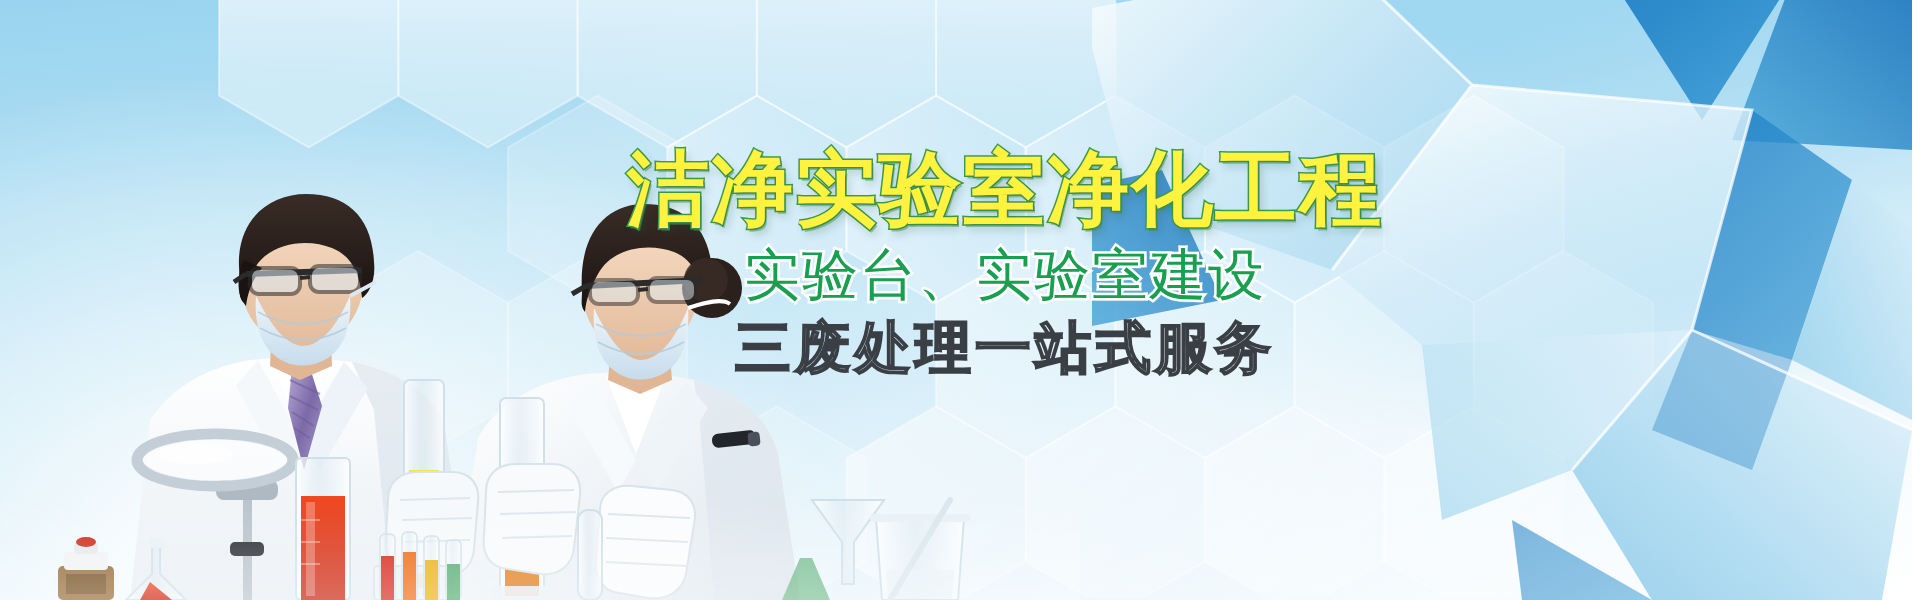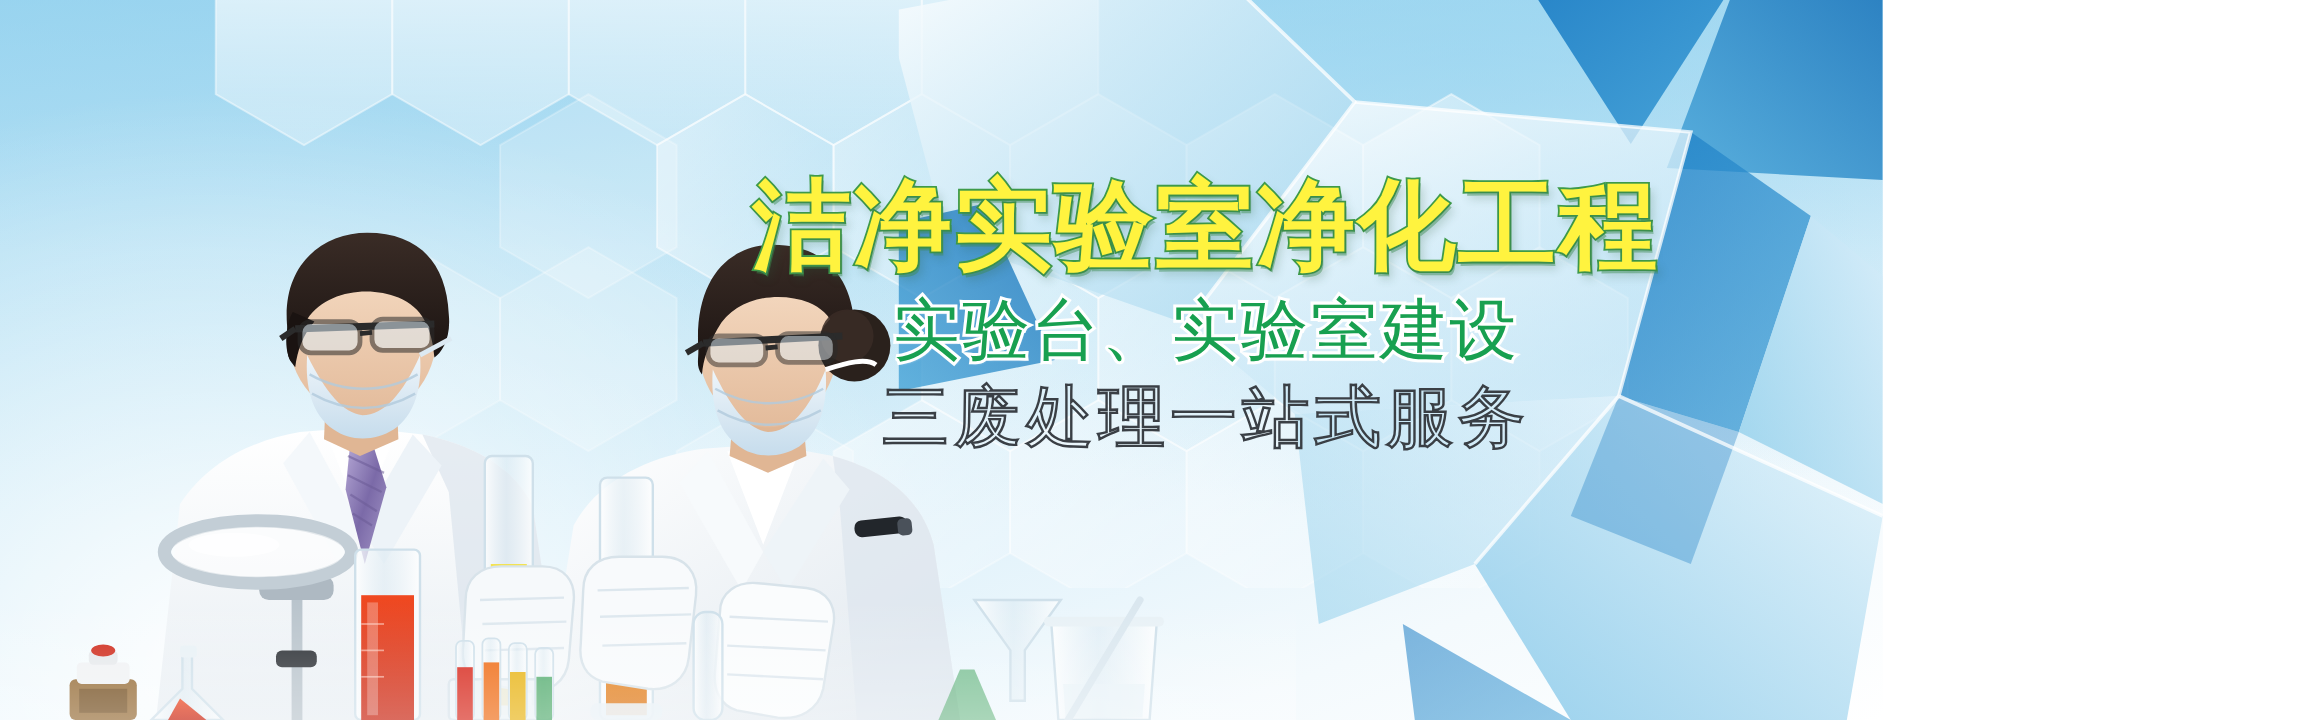--- a/index.html
+++ b/index.html
@@ -6,21 +6,21 @@
     margin: 0;
     padding: 0;
     background: #ffffff;
   }
   body {
     font-family: "Liberation Sans", "DejaVu Sans", sans-serif;
   }
 
   .banner {
     position: relative;
-    width: 1569px;
+    width: 1912px;
     height: 600px;
     overflow: hidden;
     background: linear-gradient(160deg, #aadcf2 0%, #b6e1f4 18%, #cceaf7 42%, #e3f3fb 64%, #f4fafd 82%, #ffffff 100%);
   }
 
   
   .bg-gradient-overlay {
     position: absolute;
     inset: 0;
     background:
@@ -89,21 +89,21 @@
     white-space: nowrap;
     -webkit-text-stroke: 5px #ffffff;
     paint-order: stroke fill;
     text-shadow: 1px 2px 2px rgba(255,255,255,0.9);
   }
 
   .subline-outline {
     margin: 14px 0 0 0;
     font-size: 56px;
     line-height: 1.05;
-    font-weight: normal;
+    font-weight: bold;
     letter-spacing: 4px;
     white-space: nowrap;
     color: rgba(255,255,255,0.0);
     -webkit-text-stroke: 2px #3a3f45;
     paint-order: stroke fill;
   }
 </style>
 </head>
 <body>
 

